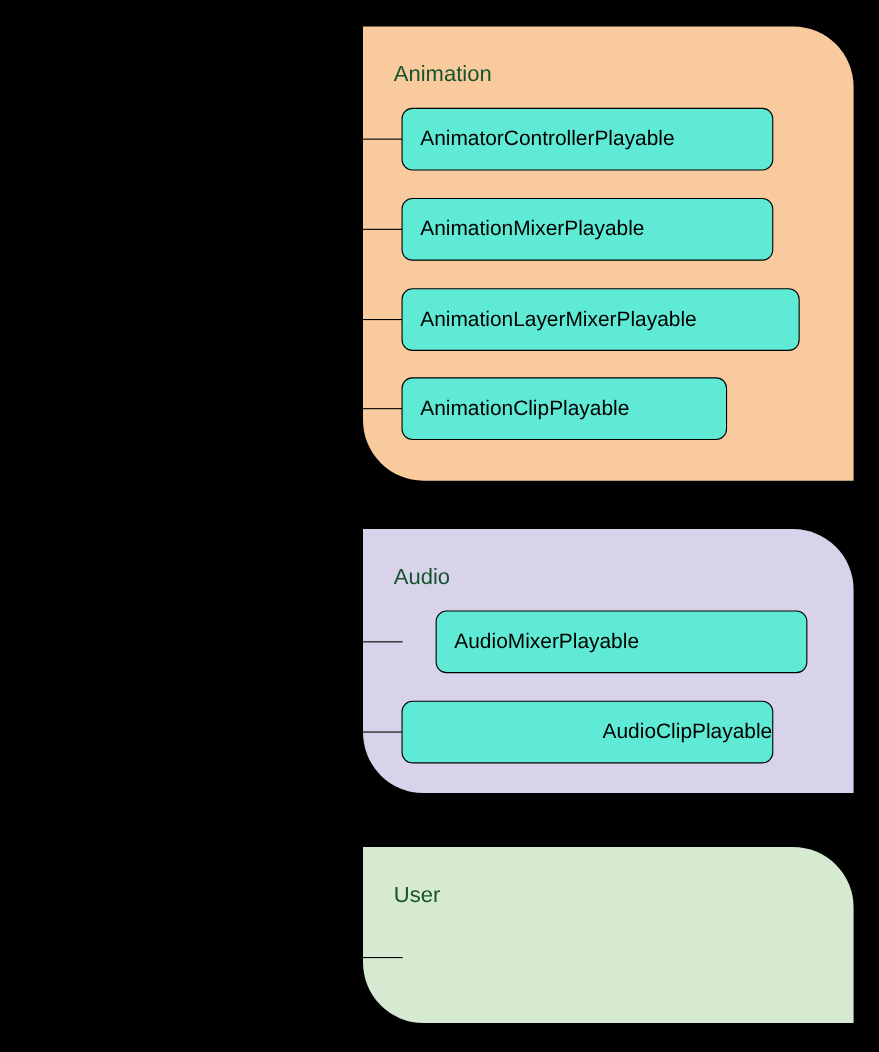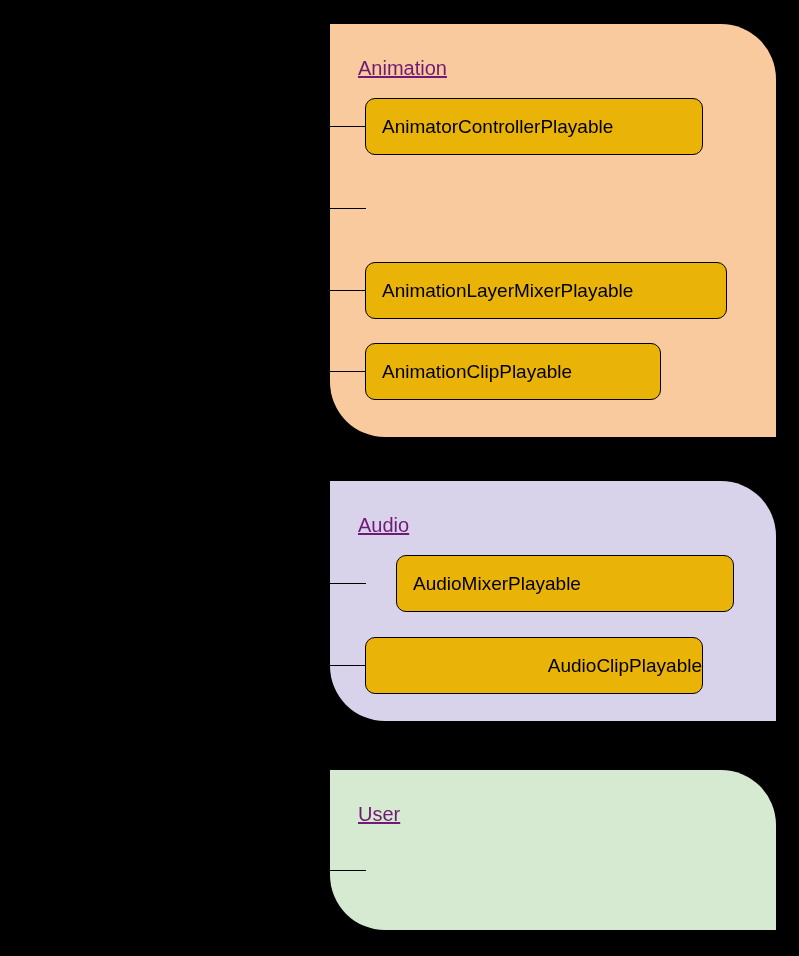--- a/index.html
+++ b/index.html
@@ -28,30 +28,29 @@
     box-sizing: border-box;
     
     border-radius: 0 55px 0 55px;
   }
   .group-title {
     position: absolute;
     left: 28px;
     top: 32px;
     font-size: 20px;
     line-height: 24px;
-    color: #701a75;
+    color: #14532d;
     white-space: nowrap;
-    text-decoration: underline;
   }
 
   
   .node {
     position: absolute;
     box-sizing: border-box;
-    background: #eab308;
+    background: #5eead4;
     border: 1.4px solid #000000;
     border-radius: 10px;
     display: flex;
     align-items: center;
     color: #000000;
     font-size: 19px;
     line-height: 22px;
     white-space: nowrap;
   }
   .node.leaf { padding-left: 16px; justify-content: flex-start; }
@@ -73,20 +72,23 @@
   <div class="group" style="left:330px; top:24px; width:446px; height:413px; background:#f8ca9d;">
     <div class="group-title">Animation</div>
   </div>
 
   <div class="connector" style="left:330px; top:126px; width:36px;"></div>
   <div class="node leaf" style="left:365px; top:98px; width:338px; height:57px;">
     <span>AnimatorControllerPlayable</span>
   </div>
 
   <div class="connector" style="left:330px; top:208px; width:36px;"></div>
+  <div class="node leaf" style="left:365px; top:180px; width:338px; height:57px;">
+    <span>AnimationMixerPlayable</span>
+  </div>
 
   <div class="connector" style="left:330px; top:290px; width:36px;"></div>
   <div class="node leaf" style="left:365px; top:262px; width:362px; height:57px;">
     <span>AnimationLayerMixerPlayable</span>
   </div>
 
   <div class="connector" style="left:330px; top:371px; width:36px;"></div>
   <div class="node leaf" style="left:365px; top:343px; width:296px; height:57px;">
     <span>AnimationClipPlayable</span>
   </div>

